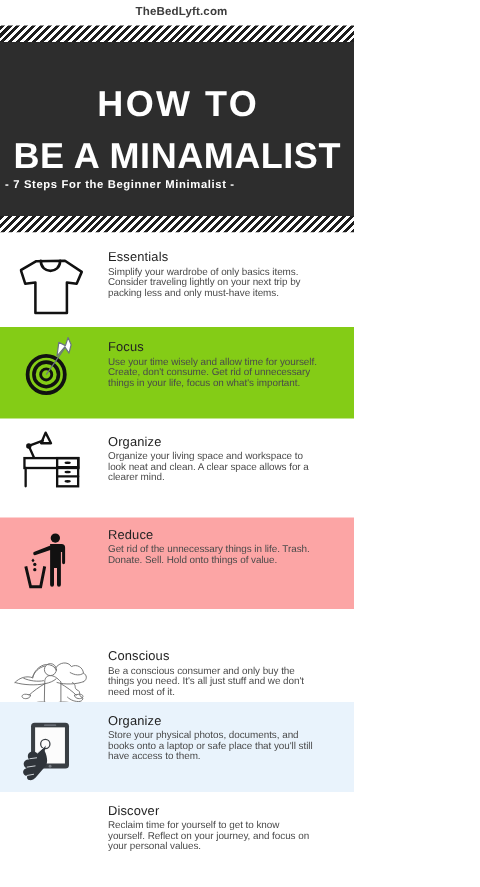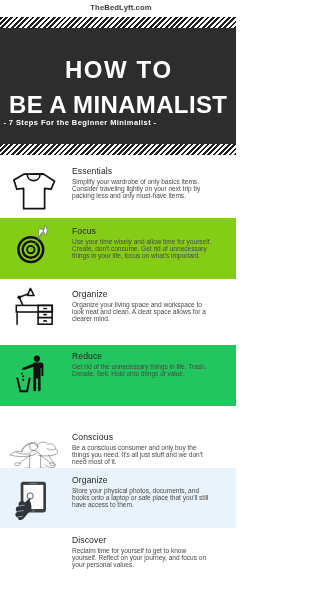--- a/index.html
+++ b/index.html
@@ -83,21 +83,21 @@
             <ellipse cx="31.1" cy="22.5" rx="2.1" ry="0.85" fill="#111"></ellipse>
             <ellipse cx="31.1" cy="28.6" rx="2.1" ry="0.85" fill="#111"></ellipse>
             <ellipse cx="31.1" cy="34.9" rx="2.1" ry="0.85" fill="#111"></ellipse>
           </svg>
         </div>
         <div class="tx" style="top:6px">
           <div class="ttl">Organize</div>
           <div class="bd">Organize your living space and workspace to look neat and clean. A clear space allows for a clearer mind.</div>
         </div>
       </div>
-      <div class="row" style="top: 345px; height: 61px; background: #22c55e;">
+      <div class="row" style="top: 345px; height: 61px; background: #fca5a5;">
         <div class="ic" style="left:14px;top:3px">
           <svg width="46" height="46" viewBox="0 0 46 46">
             <g fill="#111">
               <circle cx="22.9" cy="10.7" r="3.1"></circle>
               <path d="M19.4 14.6 L27.0 14.6 Q29.4 14.6 29.4 17.0 L29.4 27.0 Q29.4 28.2 28.4 28.2 Q27.4 28.2 27.4 27.0 L27.4 20.0 L26.6 20.0 L26.6 41.9 Q26.6 43.2 25.3 43.2 Q24.0 43.2 24.0 41.9 L24.0 30.6 L22.0 30.6 L22.0 41.9 Q22.0 43.2 20.7 43.2 Q19.4 43.2 19.4 41.9 L19.4 17.0 Z"></path>
               <path d="M19.6 15.6 L20.6 18.4 L9.8 22.0 Q8.6 22.4 8.2 21.3 Q7.8 20.2 9.0 19.8 Z"></path>
             </g>
             <g fill="none" stroke="#111" stroke-width="1.95" stroke-linejoin="miter">
               <path d="M3.2 29.6 L6.4 43.2 L13.1 43.2 L15.8 29.6"></path>
             </g>

